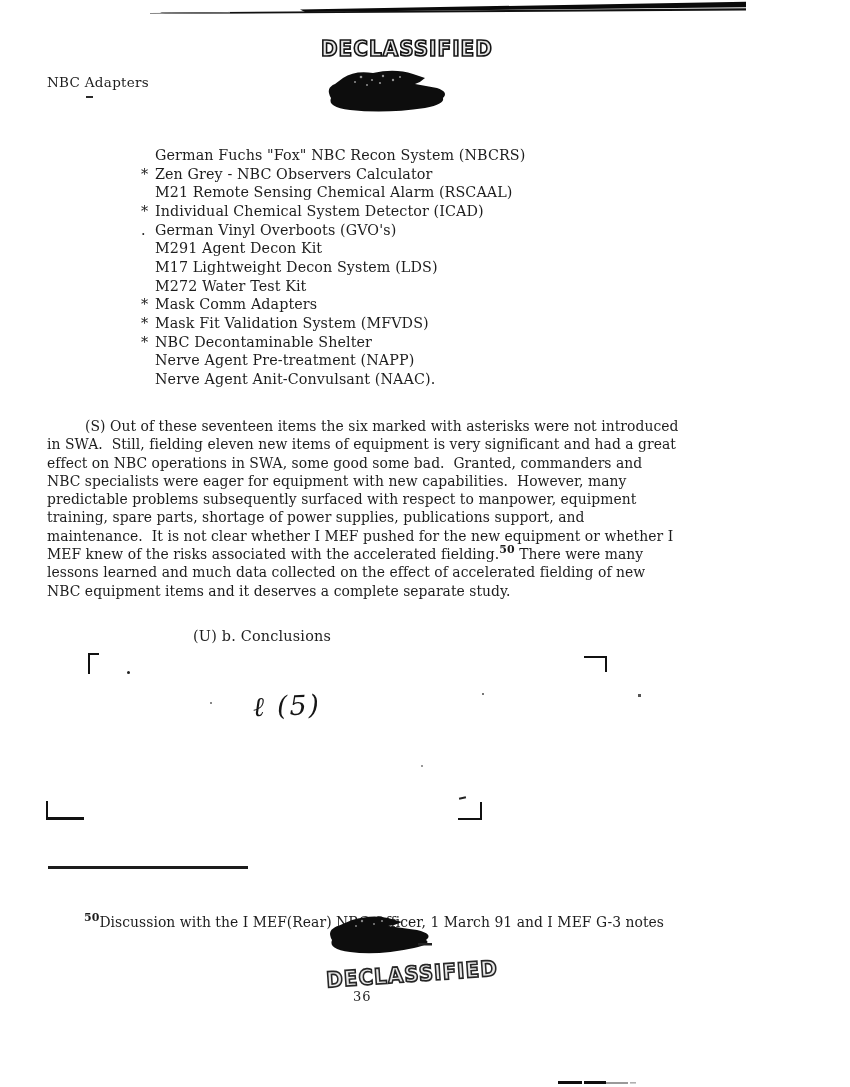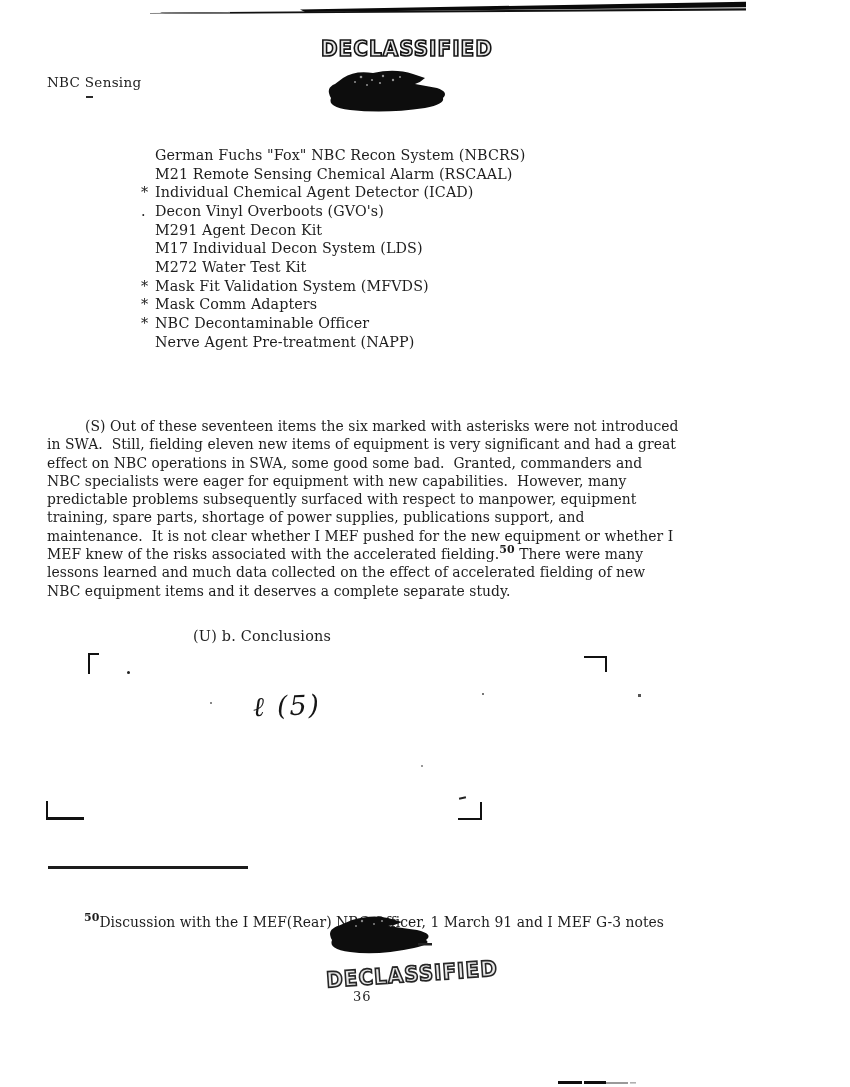--- a/index.html
+++ b/index.html
@@ -101,35 +101,37 @@
         <circle cx="47" cy="12" r="1.1"></circle>
       <circle cx="58" cy="8" r="1.2"></circle>
         <circle cx="30" cy="14" r="1.0"></circle>
       <circle cx="68" cy="12" r="1.2"></circle>
         <circle cx="42" cy="17" r="1.0"></circle>
       <circle cx="55" cy="15" r="1.1"></circle>
         <circle cx="75" cy="9" r="1.0"></circle>
     </g>
   </svg>
 
-  <div class="header-label">NBC Sensing</div>
+  <div class="header-label">NBC Adapters</div>
   <div class="header-dash"></div>
 
   <div class="equip-list">
       <div class="equip-row"><span class="marker"></span><span class="item-text">German Fuchs "Fox" NBC Recon System (NBCRS)</span></div>
+      <div class="equip-row"><span class="marker">*</span><span class="item-text">Zen Grey - NBC Observers Calculator</span></div>
       <div class="equip-row"><span class="marker"></span><span class="item-text">M21 Remote Sensing Chemical Alarm (RSCAAL)</span></div>
-      <div class="equip-row"><span class="marker">*</span><span class="item-text">Individual Chemical Agent Detector (ICAD)</span></div>
-      <div class="equip-row"><span class="marker">.</span><span class="item-text">Decon Vinyl Overboots (GVO's)</span></div>
+      <div class="equip-row"><span class="marker">*</span><span class="item-text">Individual Chemical System Detector (ICAD)</span></div>
+      <div class="equip-row"><span class="marker">.</span><span class="item-text">German Vinyl Overboots (GVO's)</span></div>
       <div class="equip-row"><span class="marker"></span><span class="item-text">M291 Agent Decon Kit</span></div>
-      <div class="equip-row"><span class="marker"></span><span class="item-text">M17 Individual Decon System (LDS)</span></div>
+      <div class="equip-row"><span class="marker"></span><span class="item-text">M17 Lightweight Decon System (LDS)</span></div>
       <div class="equip-row"><span class="marker"></span><span class="item-text">M272 Water Test Kit</span></div>
+      <div class="equip-row"><span class="marker">*</span><span class="item-text">Mask Comm Adapters</span></div>
       <div class="equip-row"><span class="marker">*</span><span class="item-text">Mask Fit Validation System (MFVDS)</span></div>
-      <div class="equip-row"><span class="marker">*</span><span class="item-text">Mask Comm Adapters</span></div>
-      <div class="equip-row"><span class="marker">*</span><span class="item-text">NBC Decontaminable Officer</span></div>
+      <div class="equip-row"><span class="marker">*</span><span class="item-text">NBC Decontaminable Shelter</span></div>
       <div class="equip-row"><span class="marker"></span><span class="item-text">Nerve Agent Pre-treatment (NAPP)</span></div>
+      <div class="equip-row"><span class="marker"></span><span class="item-text">Nerve Agent Anit-Convulsant (NAAC).</span></div>
     </div>
 
   <p class="body-par"><span>(S) Out of these seventeen items the six marked with asterisks were not introduced in SWA.  Still, fielding eleven new items of equipment is very significant and had a great effect on NBC operations in SWA, some good some bad.  Granted, commanders and NBC specialists were eager for equipment with new capabilities.  However, many predictable problems subsequently surfaced with respect to manpower, equipment training, spare parts, shortage of power supplies, publications support, and maintenance.  It is not clear whether I MEF pushed for the new equipment or whether I MEF knew of the risks associated with the accelerated fielding.</span><sup>50</sup><span> </span><span>There were many lessons learned and much data collected on the effect of accelerated fielding of new NBC equipment items and it deserves a complete separate study.</span></p>
 
   <div class="conclusions">(U) b.  Conclusions</div>
 
   <div class="hw crop-tl"></div>
   <div class="hw crop-tl-dot"></div>
   <div class="hw crop-tr"></div>
   <div class="hw hw-note">ℓ (5)</div>

